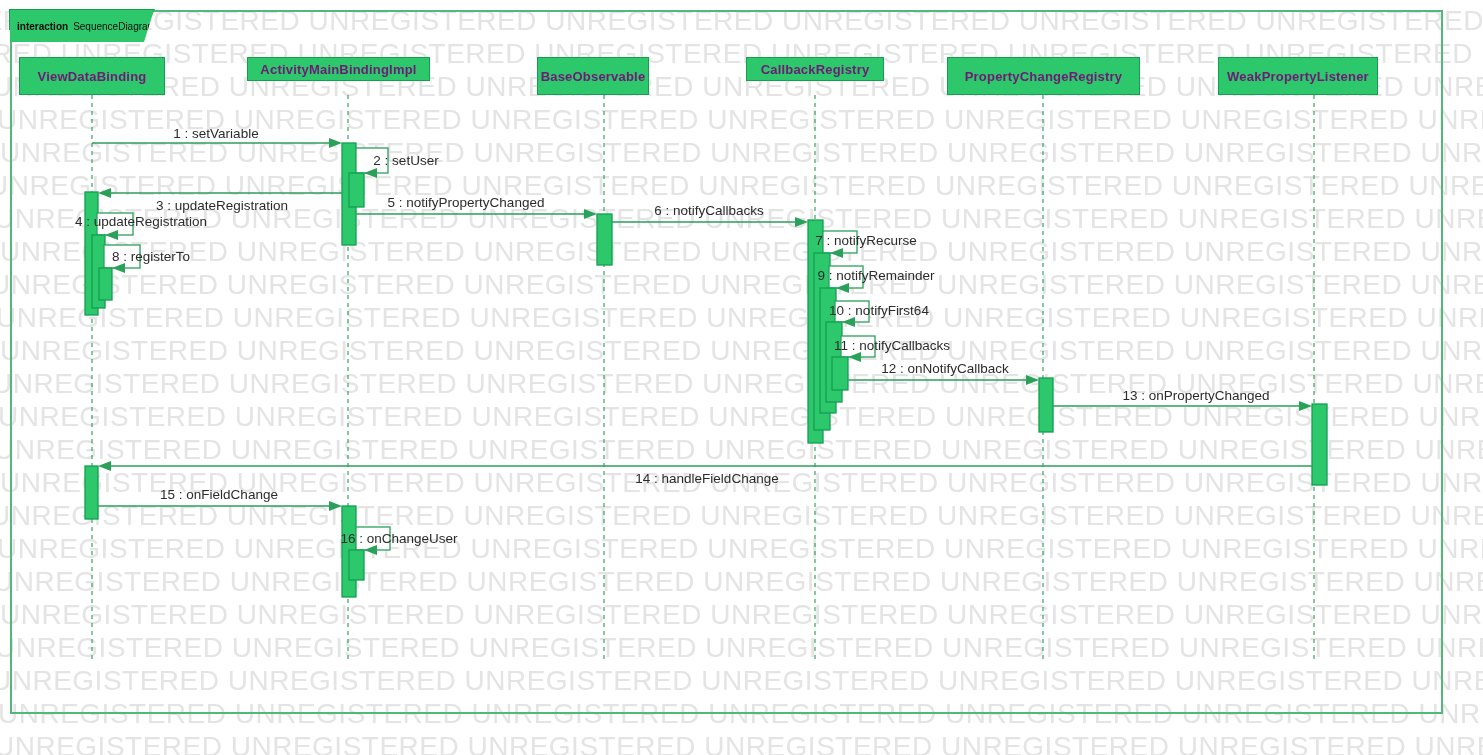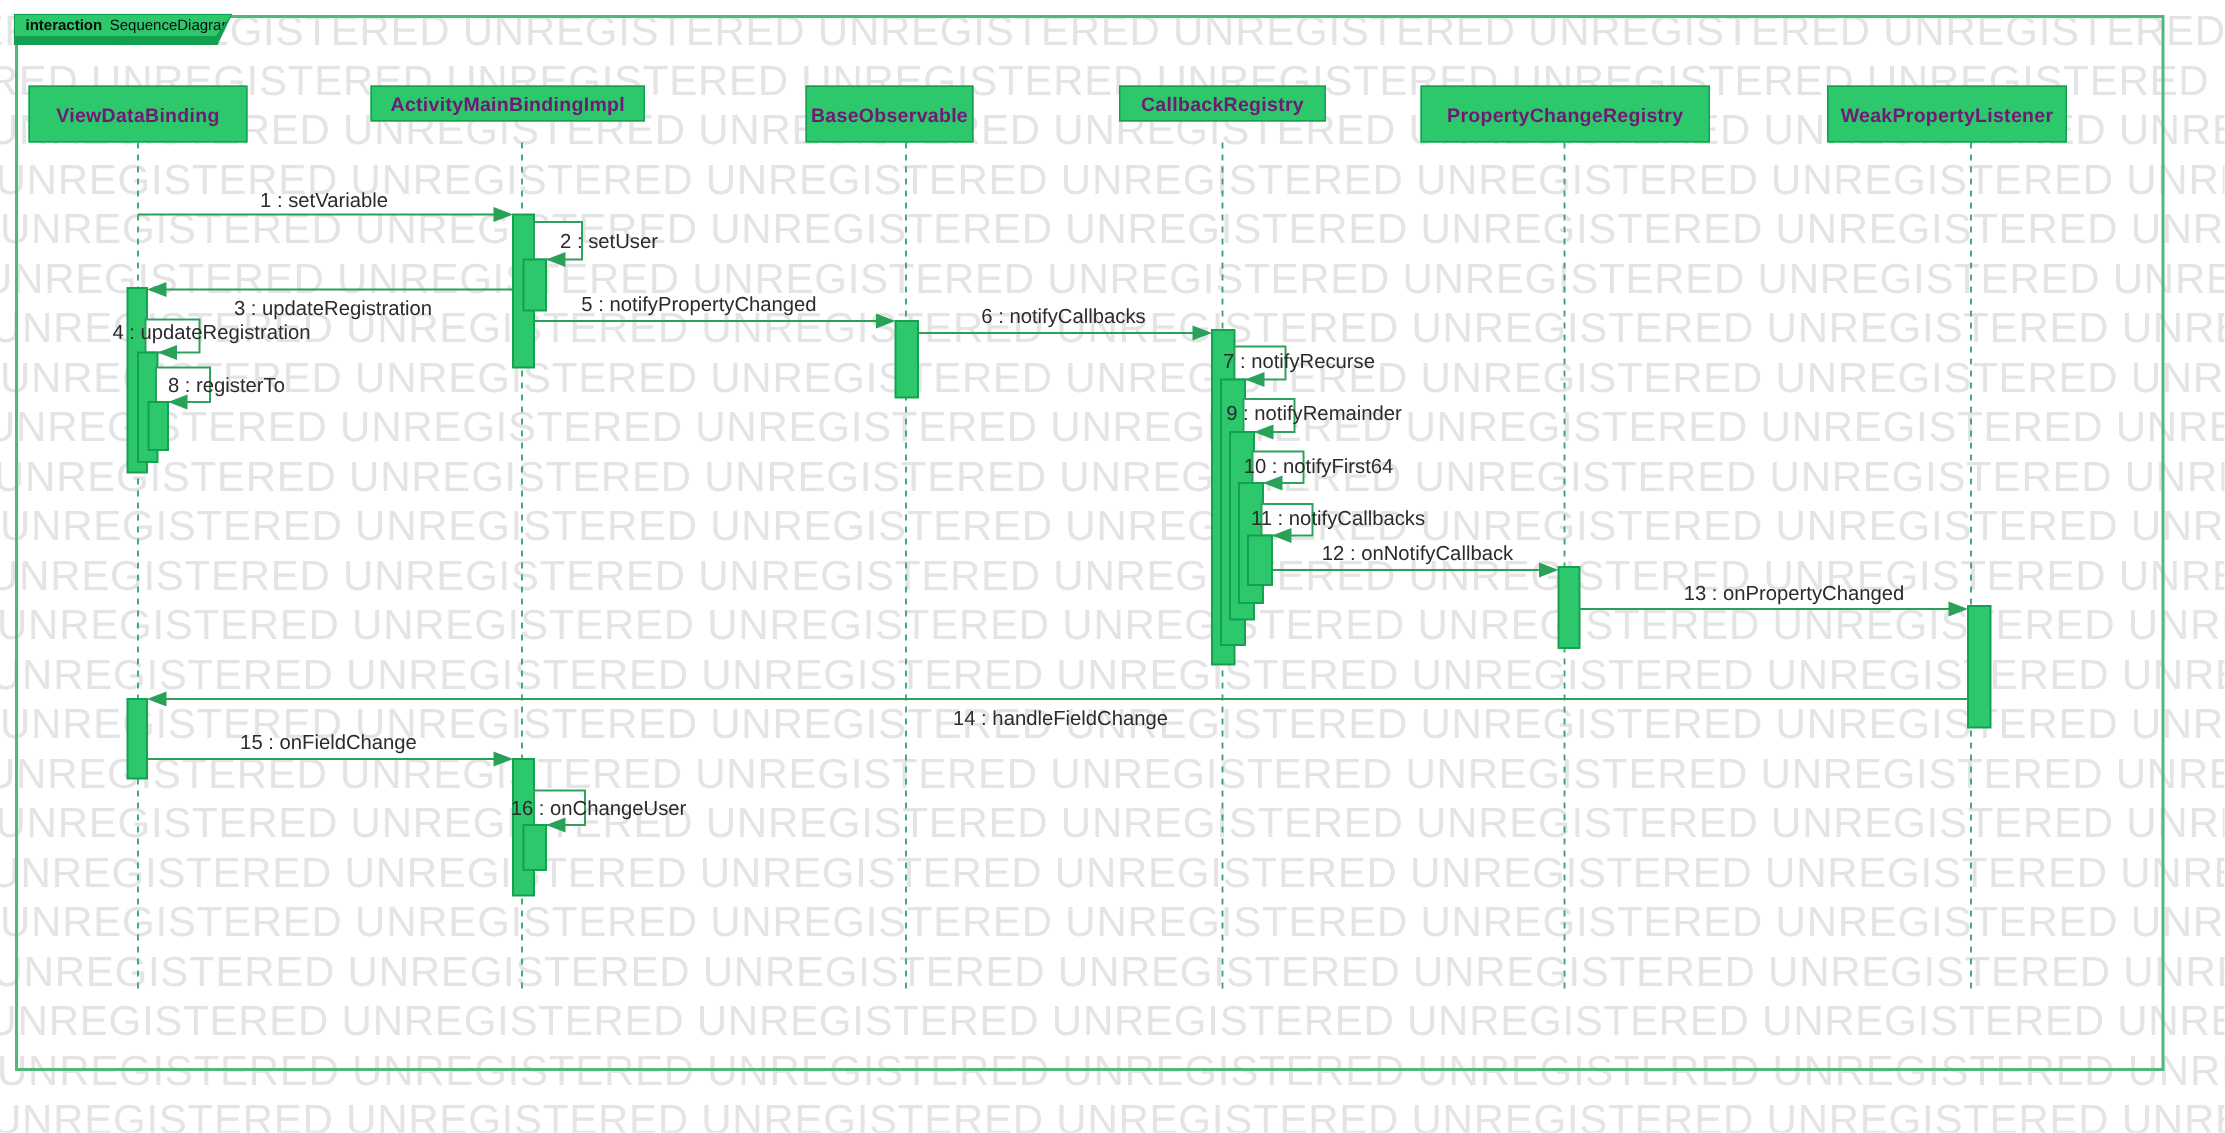--- a/index.html
+++ b/index.html
@@ -53,21 +53,21 @@
     <div class="wm-row" style="top: 565px; left: -7px; color: rgb(228, 228, 228);">UNREGISTERED UNREGISTERED UNREGISTERED UNREGISTERED UNREGISTERED UNREGISTERED UNREGISTERED UNREGISTERED UNREGISTERED </div>
     <div class="wm-row" style="top: 598px; left: 0px; color: rgb(228, 228, 228);">UNREGISTERED UNREGISTERED UNREGISTERED UNREGISTERED UNREGISTERED UNREGISTERED UNREGISTERED UNREGISTERED UNREGISTERED </div>
     <div class="wm-row" style="top: 631px; left: -5px; color: rgb(228, 228, 228);">UNREGISTERED UNREGISTERED UNREGISTERED UNREGISTERED UNREGISTERED UNREGISTERED UNREGISTERED UNREGISTERED UNREGISTERED </div>
     <div class="wm-row" style="top: 664px; left: -9px; color: rgb(228, 228, 228);">UNREGISTERED UNREGISTERED UNREGISTERED UNREGISTERED UNREGISTERED UNREGISTERED UNREGISTERED UNREGISTERED UNREGISTERED </div>
     <div class="wm-row" style="top: 697px; left: -2px; color: rgb(228, 228, 228);">UNREGISTERED UNREGISTERED UNREGISTERED UNREGISTERED UNREGISTERED UNREGISTERED UNREGISTERED UNREGISTERED UNREGISTERED </div>
     <div class="wm-row" style="top: 730px; left: -6px; color: rgb(228, 228, 228);">UNREGISTERED UNREGISTERED UNREGISTERED UNREGISTERED UNREGISTERED UNREGISTERED UNREGISTERED UNREGISTERED UNREGISTERED </div>
   </div>
 
 <div id="diagram-frame" style="left: 10px; top: 10px; width: 1429px; height: 700px; border-color: rgb(82, 184, 122);"></div>
 <div id="frame-tab-back" style="left: 9px; top: 9px; width: 146px; height: 21px; background: rgb(18, 160, 80);"></div>
-<div id="frame-tab" style="left: 10px; top: 10px; width: 144px; height: 14px; background: rgb(45, 199, 108);">
+<div id="frame-tab" style="left: 10px; top: 10px; width: 144px; height: 32px; background: rgb(45, 199, 108);">
   <span class="kw">interaction</span>
   <span class="nm">SequenceDiagram1</span>
 </div>
 
 <div id="headers">
     <div class="ll-header" style="left: 19px; top: 57px; width: 146px; height: 38px; background: rgb(45, 199, 108); border: 1.5px solid rgb(18, 160, 80);">ViewDataBinding</div>
     <div class="ll-header" style="left: 247px; top: 57px; width: 183px; height: 24px; background: rgb(45, 199, 108); border: 1.5px solid rgb(18, 160, 80);">ActivityMainBindingImpl</div>
     <div class="ll-header" style="left: 537px; top: 57px; width: 112px; height: 38px; background: rgb(45, 199, 108); border: 1.5px solid rgb(18, 160, 80);">BaseObservable</div>
     <div class="ll-header" style="left: 746px; top: 57px; width: 138px; height: 24px; background: rgb(45, 199, 108); border: 1.5px solid rgb(18, 160, 80);">CallbackRegistry</div>
     <div class="ll-header" style="left: 947px; top: 57px; width: 193px; height: 38px; background: rgb(45, 199, 108); border: 1.5px solid rgb(18, 160, 80);">PropertyChangeRegistry</div>

